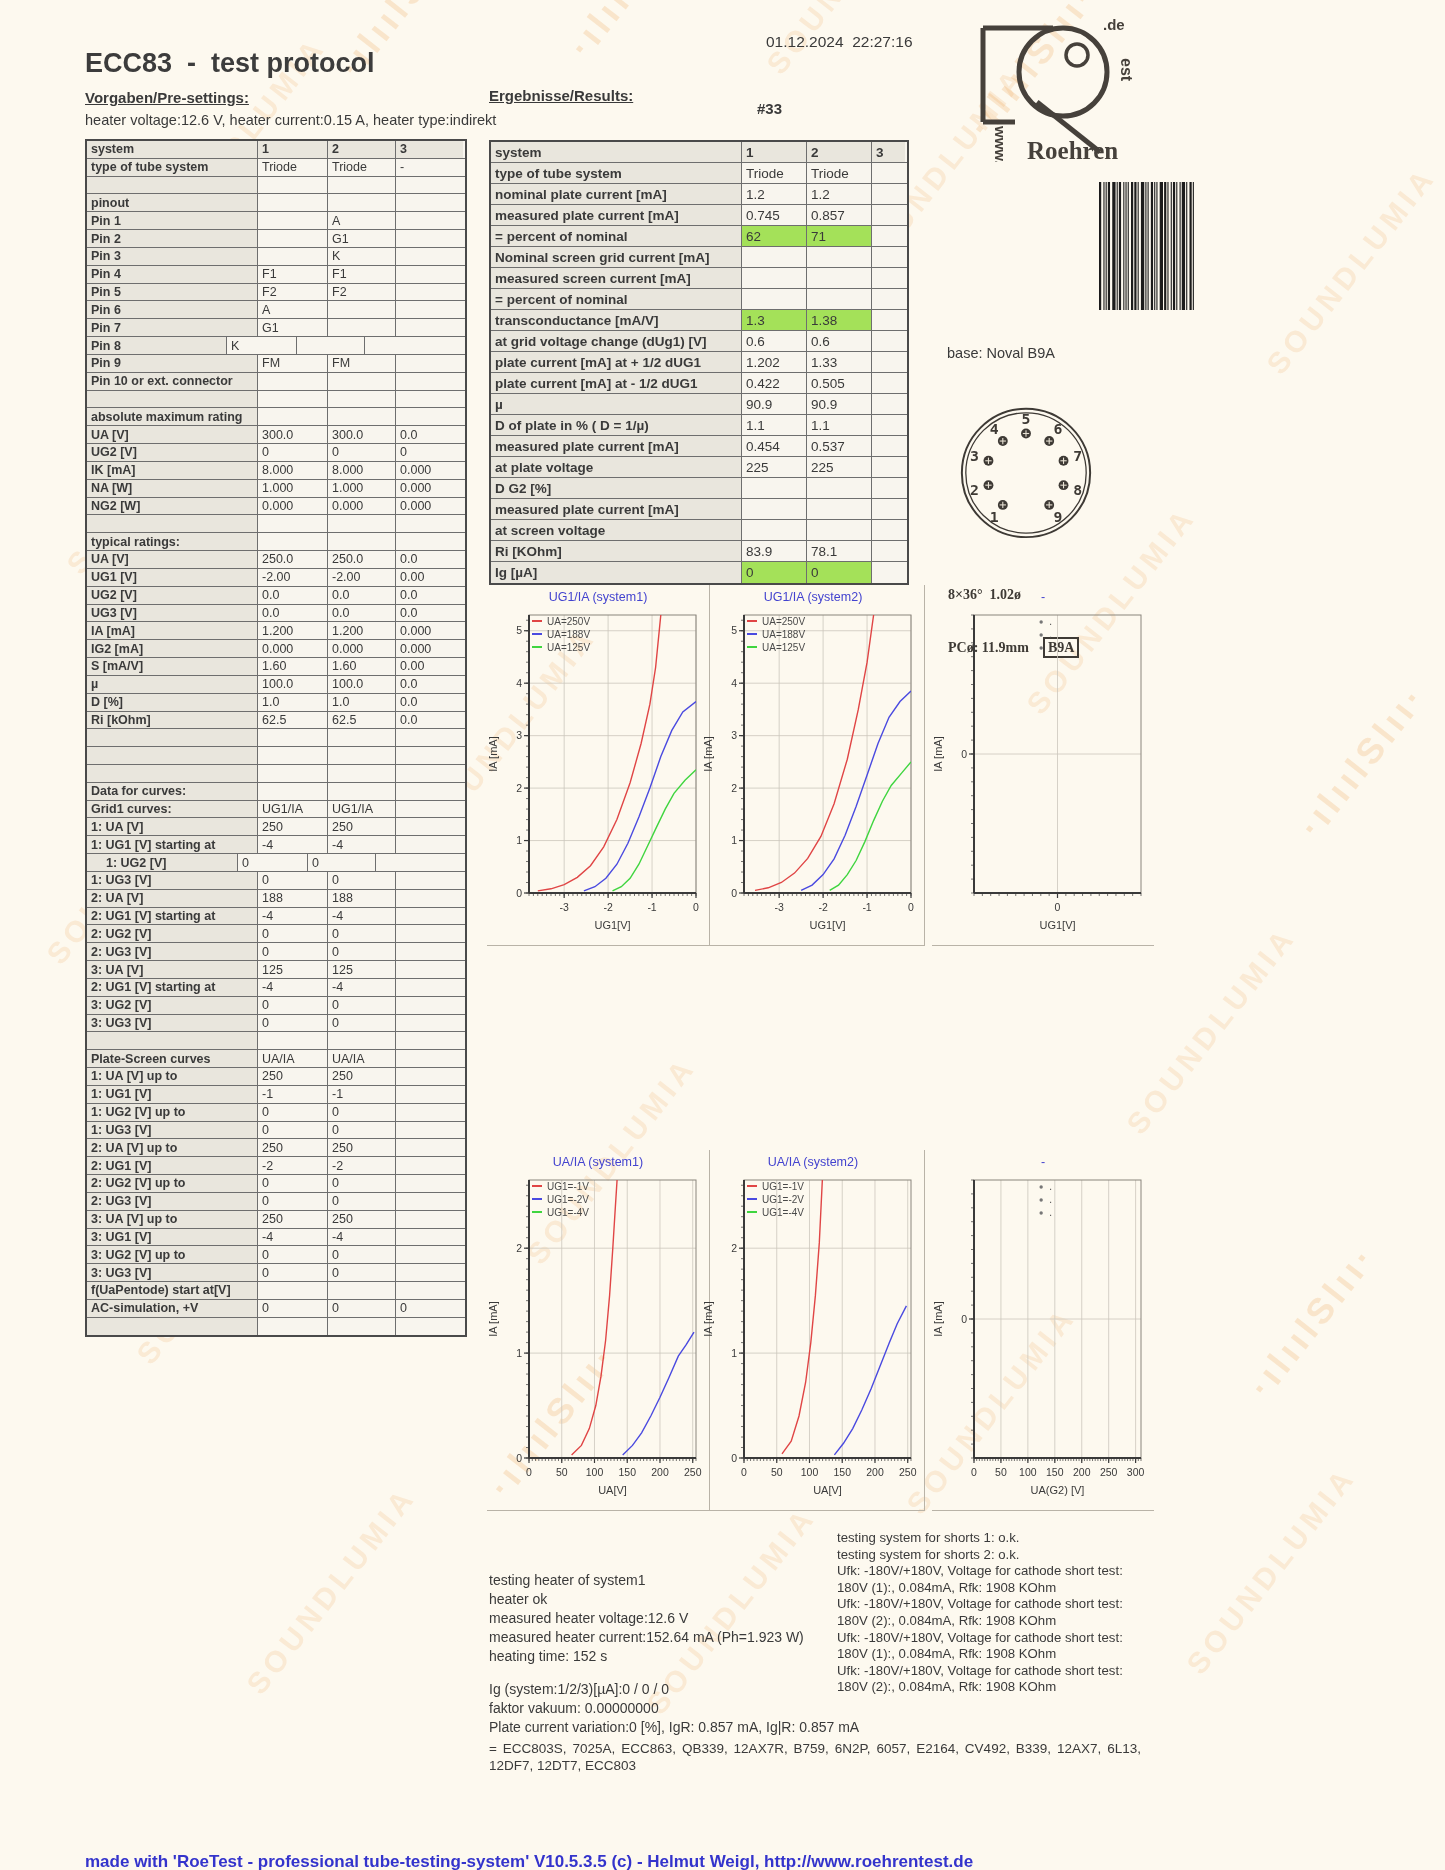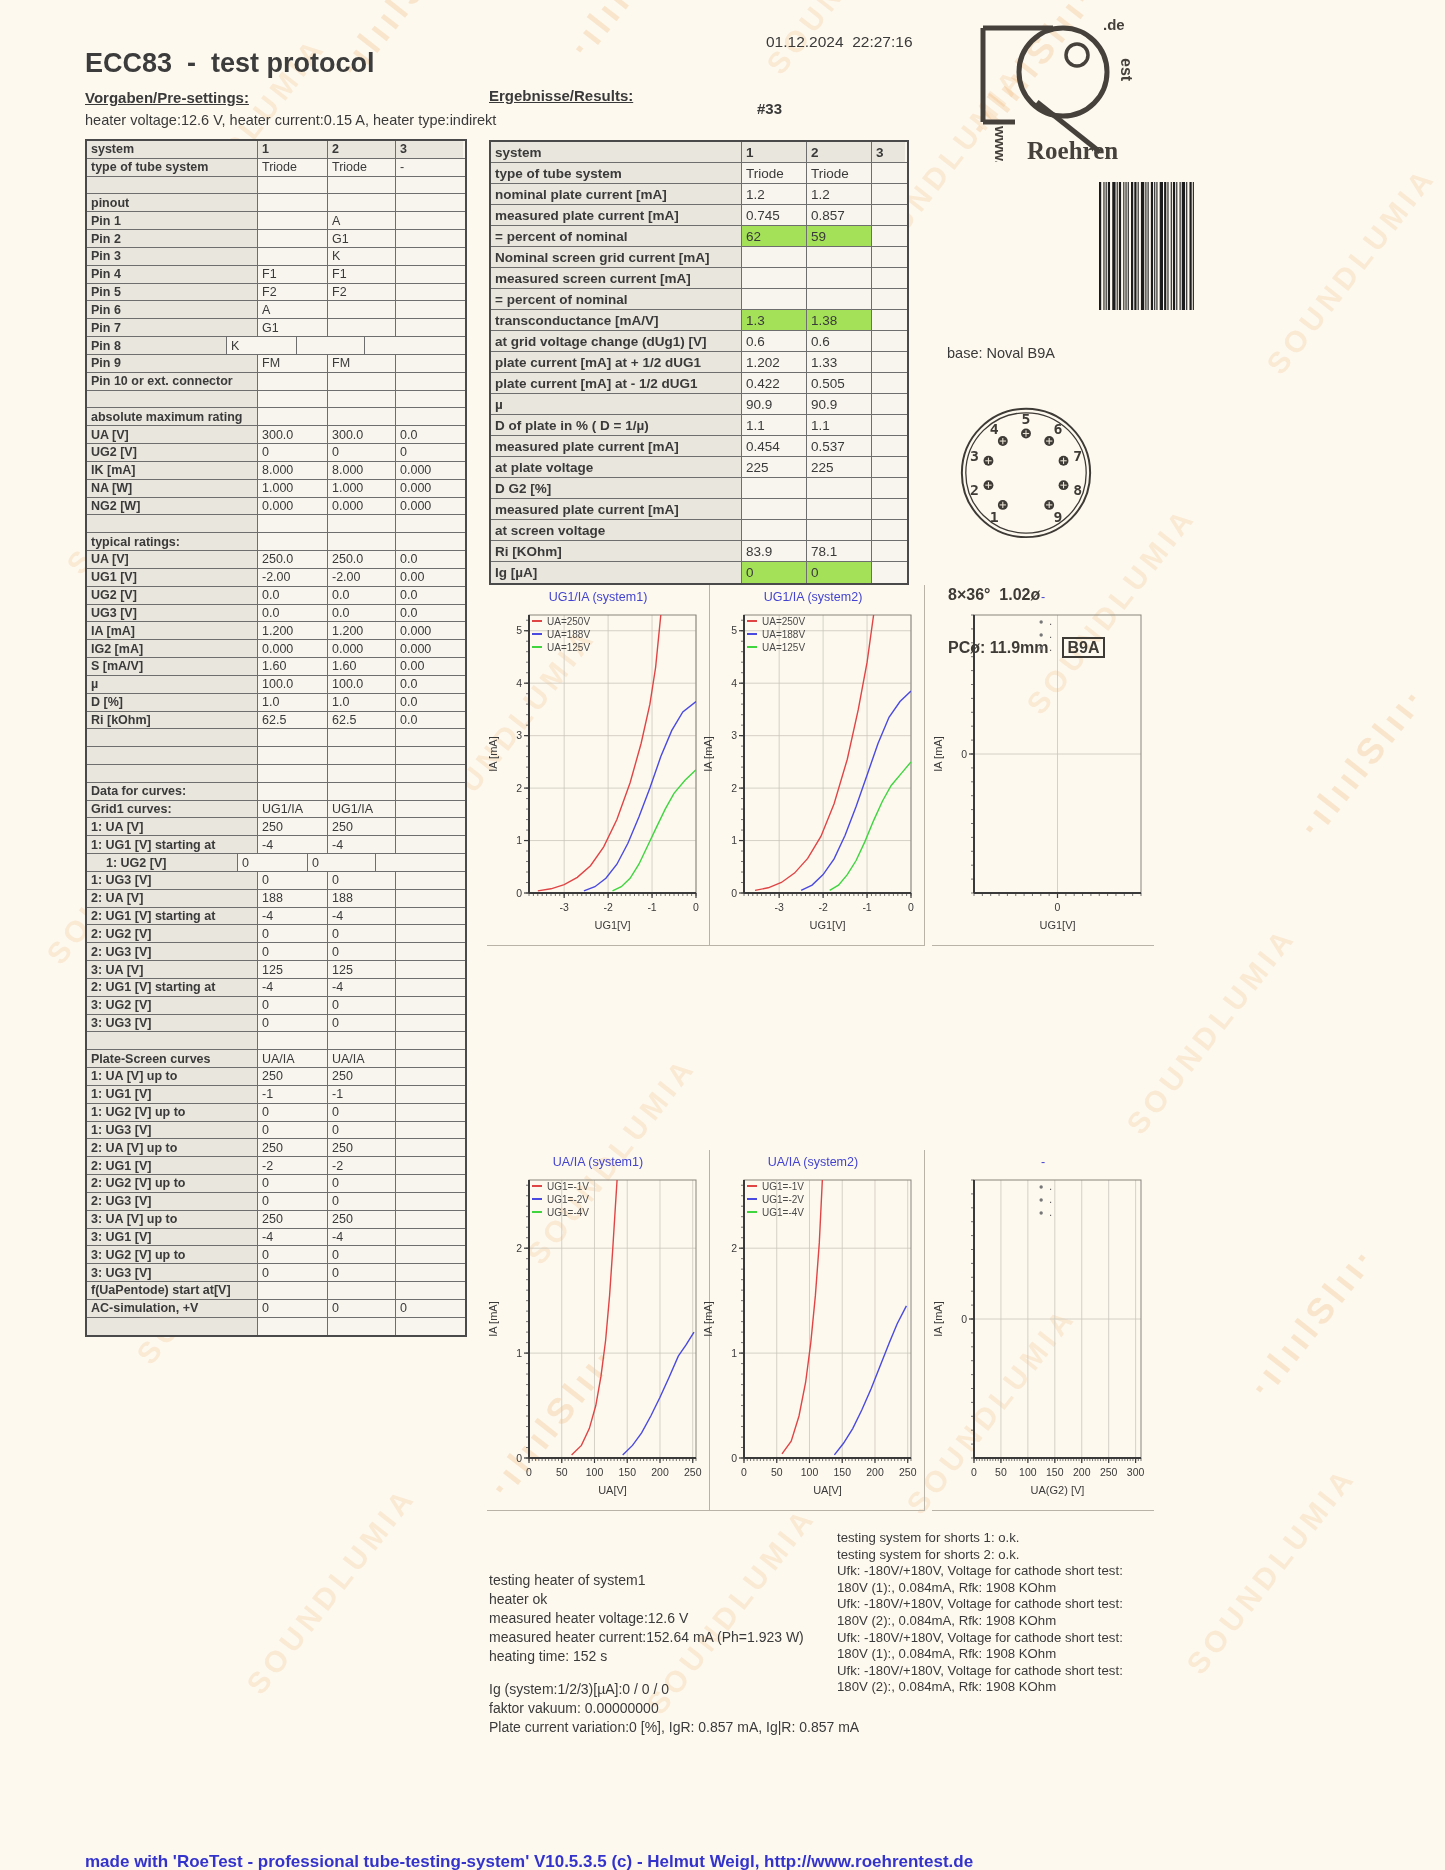--- a/index.html
+++ b/index.html
@@ -31,21 +31,21 @@
   .chart{position:absolute;width:222px;height:360px;}
   .cbr{border-right:1px solid #b9b3a7;}
   .cbb{border-bottom:1px solid #b9b3a7;}
   
   .notes{position:absolute;font-size:14px;line-height:19px;}
   .notes2{position:absolute;font-size:13.2px;line-height:16.6px;}
   .nline{min-height:1em;white-space:nowrap;}
   .equiv{position:absolute;width:652px;font-size:13.5px;line-height:17px;text-align:justify;}
   .footer{position:absolute;font-size:17px;font-weight:bold;margin-top:46px;}
   .base-label{font-size:14.5px;}
-  .socket-cap{font-family:Liberation Sans, sans-serif;font-size:16px;font-weight:bold;
+  .socket-cap{font-family:Liberation Serif, serif;font-size:14px;font-weight:bold;
               color:#3e3a35;line-height:17px;white-space:pre;}
   .b9a-badge{display:inline-block;border:2px solid #3e3a35;padding:0 3px;margin-left:14px;}
 </style>
 </head>
 <body>
 
 <div class="page">
 
   <div id="watermarks">
       <div class="wm" style="left: 150px; top: 230px; font-size: 30px; color: rgba(235, 150, 60, 0.15); transform: rotate(-52deg);">SOUNDLUMIA</div>
@@ -554,21 +554,21 @@
       </div>
       <div class="trow">
         <div class="tcell lab" style="width: 251px;">measured plate current [mA]</div>
         <div class="tcell val" style="width: 65px;">0.745</div>
         <div class="tcell val" style="width: 65px;">0.857</div>
         <div class="tcell val" style="width: 33px;"></div>
       </div>
       <div class="trow">
         <div class="tcell lab" style="width: 251px;">= percent of nominal</div>
         <div class="tcell val green" style="width: 65px;">62</div>
-        <div class="tcell val green" style="width: 65px;">59</div>
+        <div class="tcell val green" style="width: 65px;">71</div>
         <div class="tcell val" style="width: 33px;"></div>
       </div>
       <div class="trow">
         <div class="tcell lab" style="width: 251px;">Nominal screen grid current [mA]</div>
         <div class="tcell val" style="width: 65px;"></div>
         <div class="tcell val" style="width: 65px;"></div>
         <div class="tcell val" style="width: 33px;"></div>
       </div>
       <div class="trow">
         <div class="tcell lab" style="width: 251px;">measured screen current [mA]</div>
@@ -1403,16 +1403,17 @@
       <div class="nline">Ufk: -180V/+180V, Voltage for cathode short test:</div>
       <div class="nline">180V (1):, 0.084mA, Rfk: 1908 KOhm</div>
       <div class="nline">Ufk: -180V/+180V, Voltage for cathode short test:</div>
       <div class="nline">180V (2):, 0.084mA, Rfk: 1908 KOhm</div>
       <div class="nline">Ufk: -180V/+180V, Voltage for cathode short test:</div>
       <div class="nline">180V (1):, 0.084mA, Rfk: 1908 KOhm</div>
       <div class="nline">Ufk: -180V/+180V, Voltage for cathode short test:</div>
       <div class="nline">180V (2):, 0.084mA, Rfk: 1908 KOhm</div>
     </div>
 
+  <div class="equiv" style="left:489px;top:1740px;">= ECC803S, 7025A, ECC863, QB339, 12AX7R, B759, 6N2P, 6057, E2164, CV492, B339, 12AX7, 6L13, 12DF7, 12DT7, ECC803</div>
 
   <div class="footer" style="left:85px;top:1806px;color:#3434cc;">made with 'RoeTest - professional tube-testing-system' V10.5.3.5 (c) - Helmut Weigl, http://www.roehrentest.de</div>
 
 </div>
 
 </body></html>

